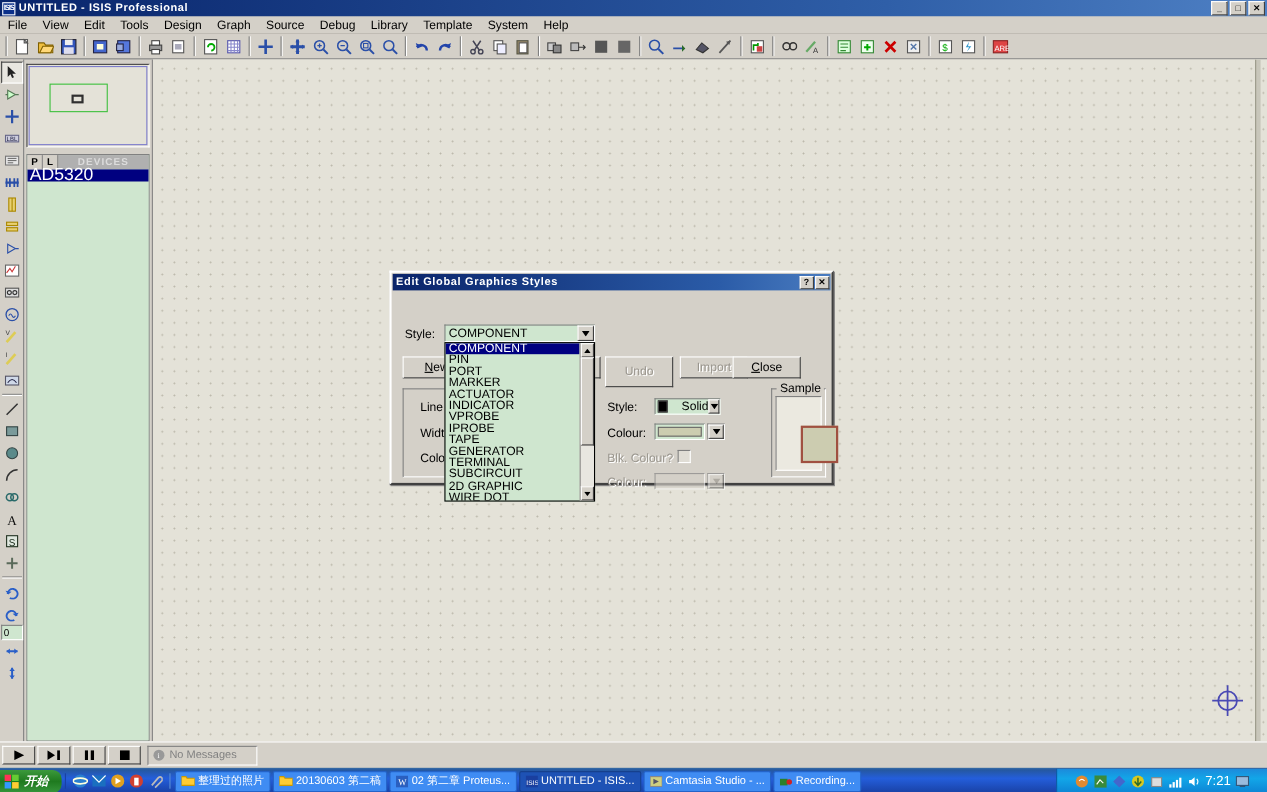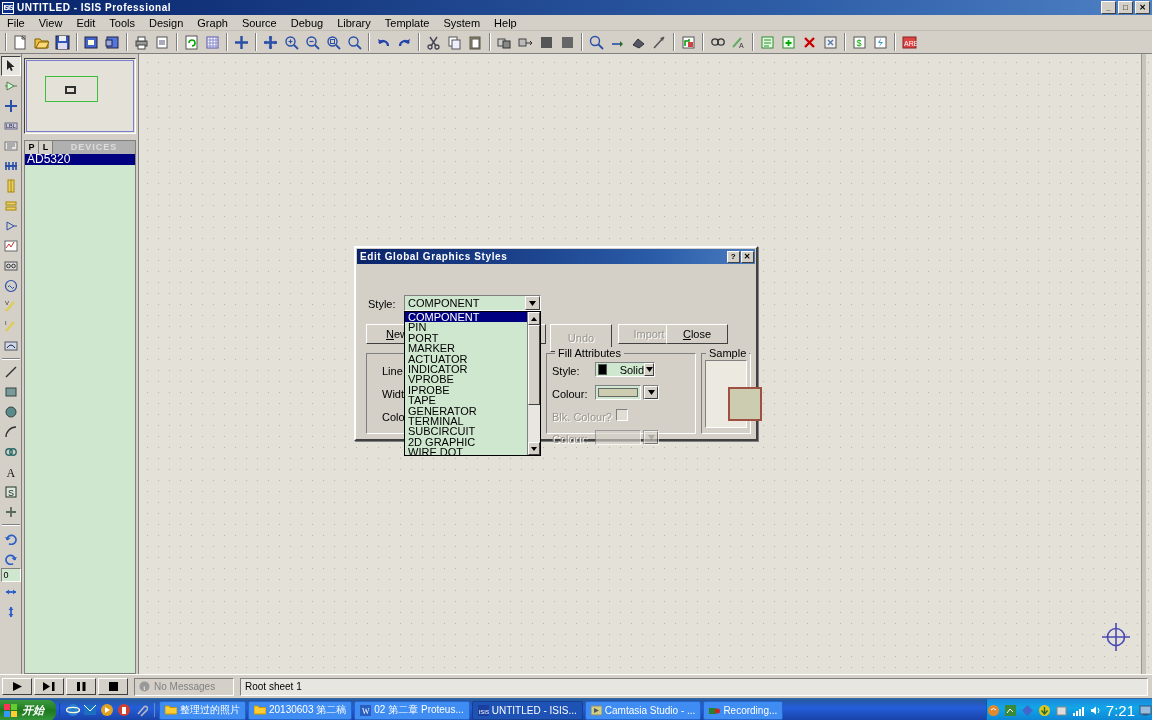--- a/index.html
+++ b/index.html
@@ -103,21 +103,21 @@
     text-align: center; line-height: 12px; color: #000;
     font-family: "Liberation Sans", sans-serif;
   }
   .dev-title {
     flex: 1; text-align: center; font-size: 9px; font-weight: bold;
     color: #dcdcdc; line-height: 13px; letter-spacing: 1px;
     font-family: "Liberation Sans", sans-serif;
   }
   .dev-list { background: #cfe6cf; height: 519px; }
   .dev-item {
-    height: 11px; font-size: 12px; padding-left: 2px; line-height: 11px;
+    height: 11px; font-size: 16px; padding-left: 2px; line-height: 11px;
     color: #000; font-family: "Liberation Sans", sans-serif;
   }
   .dev-item.selected { background: #000080; color: #fff; }
 
   
   .canvaswrap {
     position: absolute; left: 138px; top: 54px; width: 1014px; height: 620px;
     background: #e4e2d8; overflow: hidden;
     border-left: 1px solid #808080;
   }
@@ -172,24 +172,24 @@
   .taskitems { display: flex; align-items: center; gap: 2px; padding-left: 4px; flex: 1; }
   .taskitem {
     height: 19px; display: flex; align-items: center; gap: 3px;
     padding: 0 5px; background: #3f8cf3; border: 1px solid #2463c8;
     border-radius: 2px; color: #fff; font-size: 10px;
     max-width: 120px; overflow: hidden; white-space: nowrap;
     font-family: "Liberation Sans", sans-serif;
   }
   .taskitem.active { background: #1e52b5; border-color: #16408d; }
   .tray {
-    display: flex; align-items: center; gap: 4px; height: 22px; padding: 0 0;
+    display: flex; align-items: center; gap: 4px; height: 22px; padding: 0 16px;
     background: linear-gradient(to bottom, #1c8adb 0%, #12a6e8 40%, #0d84d4 100%);
     border-left: 1px solid #0d5ca8;
-    color: #fff; font-size: 15px; font-family: "Liberation Sans", sans-serif;
+    color: #fff; font-size: 12px; font-family: "Liberation Sans", sans-serif;
   }
 
   
   .dialog {
     position: absolute; left: 354px; top: 246px; width: 404px; height: 195px;
     background: #d4d0c8;
     border: 2px solid; border-color: #fff #404040 #404040 #fff;
     box-shadow: 1px 1px 0 #808080;
   }
   .dlg-title {
@@ -795,23 +795,20 @@
       <div class="btn disabled" style="left:262px; top:59px; width:62px; height:20px;">Import</div>
       <div class="btn" style="left:310px; top:59px; width:62px; height:20px;align-items:center;">
         <span><u>C</u><span>lose</span></span>
       </div>
 
       <div class="grp" style="left:10px; top:88px; width:175px; height:81px;"></div>
       <div class="lbl" style="left:26px; top:100px;">Line style:</div>
       <div class="lbl" style="left:26px; top:123px;">Width:</div>
       <div class="lbl" style="left:26px; top:146px;">Colour:</div>
 
-      <div class="grp" style="left:190px; top:88px; width:150px; height:81px;">
-        <span class="grp-lbl">Fill Attributes</span>
-      </div>
       <div class="lbl" style="left:196px; top:100px;">Style:</div>
       <div class="combo" style="left:239px; top:97px; width:60px; height:15px;">
         <span style="width:13px;height:11px;background:#000;margin-left:2px;border:1px solid #555;"></span>
         <span class="ctext" style="padding-left:13px;">Solid</span>
         <span class="carrow">
           <svg width="7" height="5">
               <path d="M0 0 L7 0 L3.5 5 Z" fill="#000"></path>
             </svg>
         </span>
       </div>
@@ -910,23 +907,20 @@
     </div>
     <div class="statusfield" style="width:100px; margin-left:4px;">
       <span style="margin-right:4px;">
         <svg width="11" height="11">
             <circle cx="5.5" cy="5.5" r="5" fill="#999"></circle>
             <text x="4.2" y="8.5" font-size="7" fill="#fff" font-family="Liberation Serif">i</text>
           </svg>
       </span>
       <span>No Messages</span>
     </div>
-    <div class="statusfield lit" style="flex:1; margin-left:6px; margin-right:2px;">
-      <span>Root sheet 1</span>
-    </div>
   </div>
 
   <div class="taskbar">
     <div class="startbtn">
       <span style="margin-right:4px;">
         <svg width="14" height="13">
             <rect x="0" y="0" width="6" height="6" fill="#f35"></rect>
             <rect x="7" y="0" width="6" height="6" fill="#6c3"></rect>
             <rect x="0" y="7" width="6" height="6" fill="#39f"></rect>
             <rect x="7" y="7" width="6" height="6" fill="#fc3"></rect>

